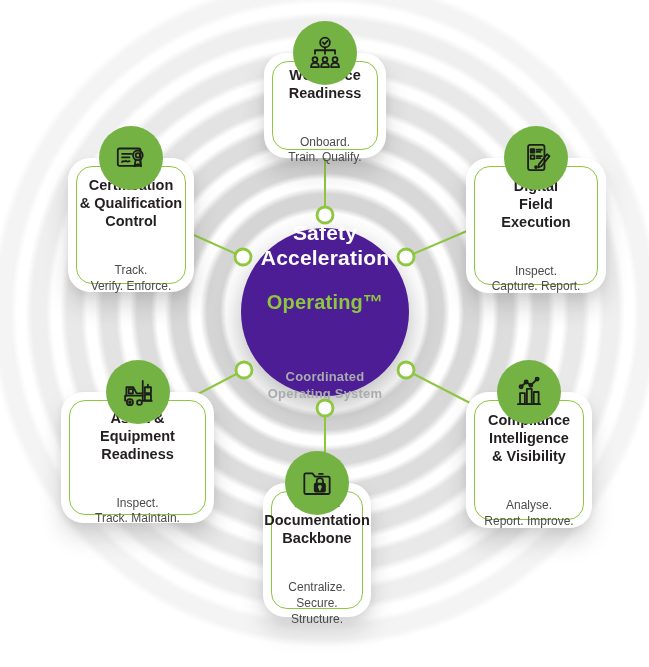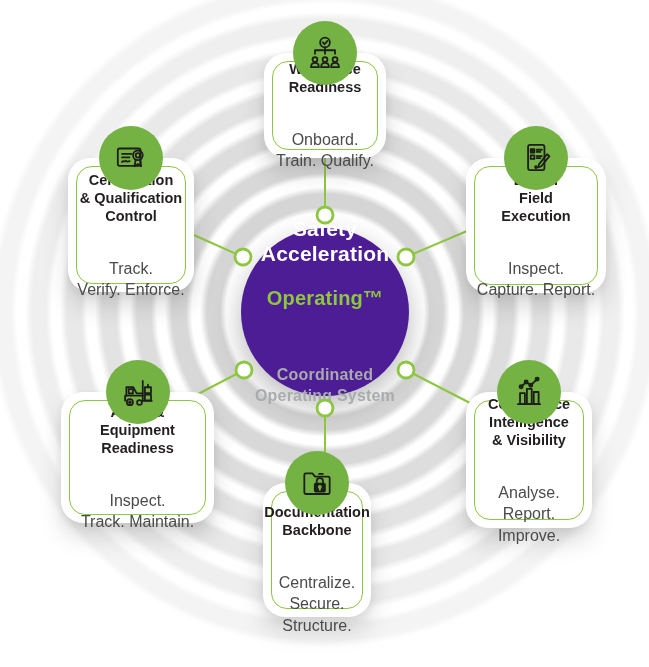--- a/index.html
+++ b/index.html
@@ -22,36 +22,36 @@
   }
   
   .hub{
     position:absolute;left:241px;top:228px;width:168px;height:168px;border-radius:50%;
     background:#4c1d95;z-index:1;display:flex;flex-direction:column;align-items:center;
     justify-content:center;text-align:center;box-shadow:0 10px 28px rgba(0,0,0,0.28);gap:20px;
   }
   .hub-title{color:#ffffff;font-weight:700;font-size:21px;line-height:1.18;white-space:pre-line;letter-spacing:.2px;}
   .hub-product{color:#8dc63f;font-weight:700;font-size:20px;line-height:1.2;letter-spacing:.2px;}
   .hub-divider{width:128px;height:1px;background:#6d6d6d;margin:8px 0 7px 0;}
-  .hub-sub{color:#a9abae;font-weight:700;font-size:16px;line-height:1.3;white-space:pre-line;letter-spacing:.2px;}
+  .hub-sub{color:#a9abae;font-weight:700;font-size:13px;line-height:1.3;white-space:pre-line;letter-spacing:.2px;}
   
   .connectors{position:absolute;inset:0;z-index:2;pointer-events:none;}
   
   .card{
     position:absolute;background:#ffffff;border-radius:22px;z-index:3;
     box-shadow:0 14px 22px rgba(90,90,90,0.22),0 4px 8px rgba(0,0,0,0.06);
   }
   .card-inner{
     position:absolute;inset:8px;border:1.5px solid #8dc63f;border-radius:16px;
     display:flex;flex-direction:column;align-items:center;justify-content:center;
     text-align:center;padding-top:22px;box-sizing:border-box;
   }
   .card-title{color:#231f20;font-weight:700;font-size:14.5px;line-height:1.24;white-space:pre-line;}
   .card-divider{width:76%;height:1px;background:#dcdcdc;margin:8px 0 7px 0;}
-  .card-desc{color:#4b4b4d;font-size:16px;line-height:1.32;white-space:pre-line;margin-top:17px;}
+  .card-desc{color:#4b4b4d;font-size:12px;line-height:1.32;white-space:pre-line;margin-top:17px;}
   .icon-circle{
     position:absolute;left:50%;top:-32px;transform:translateX(-50%);
     width:64px;height:64px;border-radius:50%;background:#75b244;z-index:4;
     display:flex;align-items:center;justify-content:center;
   }
   .icon-circle svg{stroke:#1d1d1b;fill:none;stroke-width:1.7;stroke-linecap:round;stroke-linejoin:round;}
   
   .card-top{left:264px;top:53px;width:122px;height:105px;}
   .card-tl{left:68px;top:158px;width:126px;height:134px;}
   .card-tr{left:466px;top:158px;width:140px;height:135px;}

